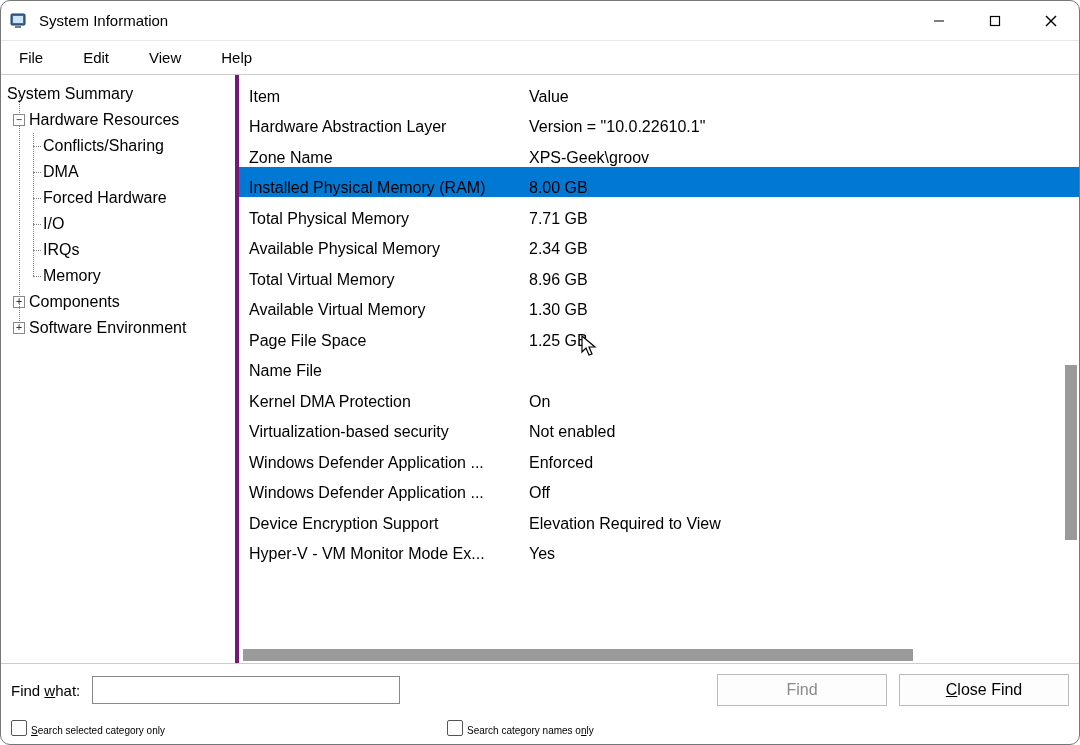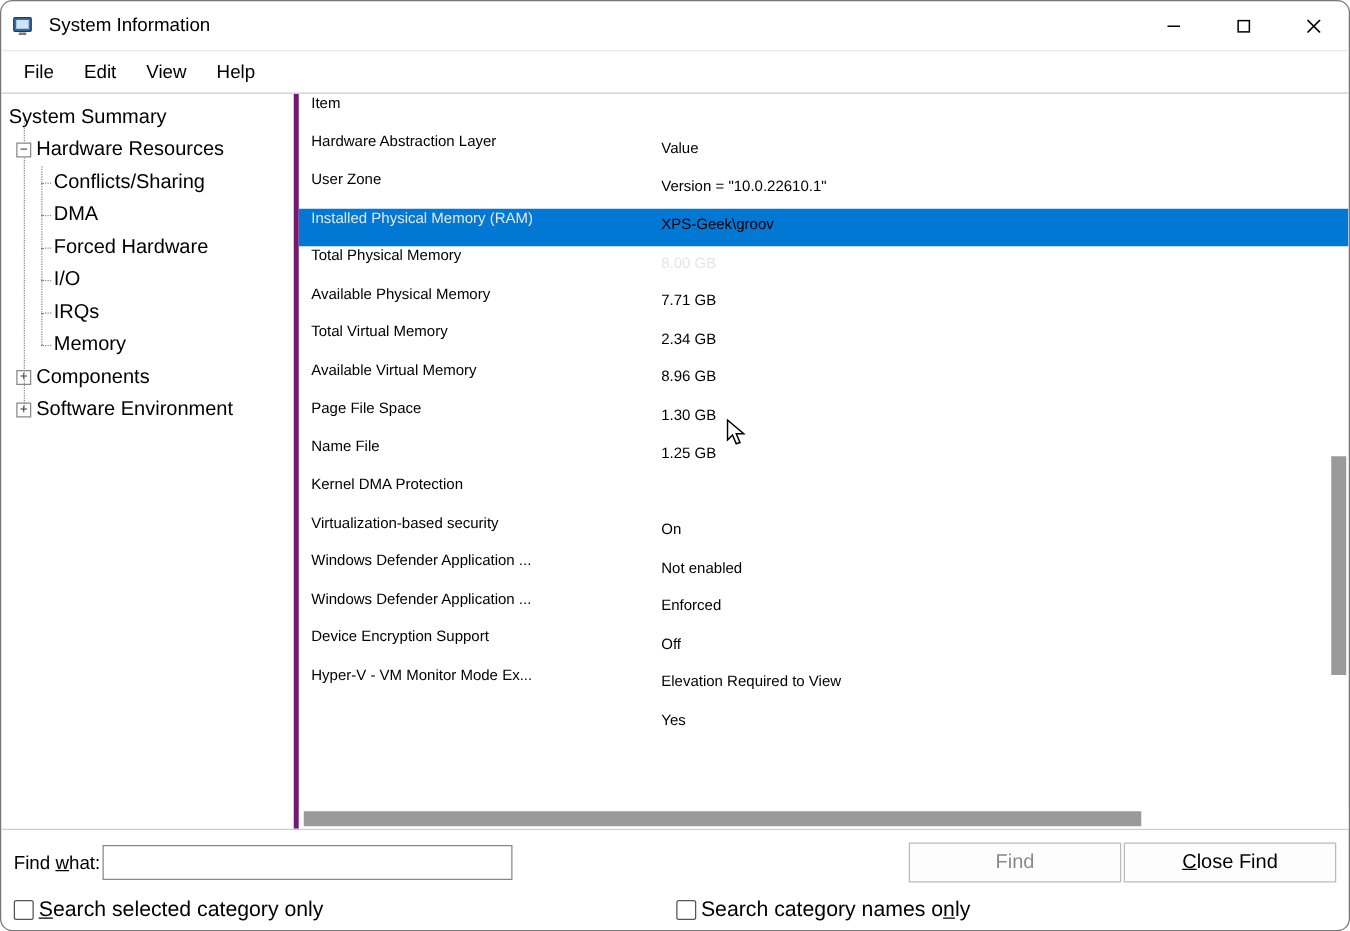--- a/index.html
+++ b/index.html
@@ -26,21 +26,21 @@
   }
   .titlebar .title { font-size: 15px; }
   .title-controls { margin-left: auto; display: flex; height: 100%; }
   .title-btn { width: 56px; display: flex; align-items: center; justify-content: center; }
   .title-btn svg { pointer-events: none; }
 
   
   .menubar {
     height: 34px;
     display: flex; align-items: center;
-    gap: 4px;
+    gap: 20px;
     padding: 0 8px;
     border-bottom: 1px solid #ccc;
   }
   .menubar .menu-item {
     padding: 4px 10px;
     font-size: 15px;
   }
 
   
   .main {
@@ -105,25 +105,25 @@
     overflow: hidden;
   }
   .list {
     flex: 1;
     overflow: hidden;
     position: relative;
   }
   .row {
     display: flex;
     height: 30.5px;
-    align-items: flex-start;
-    font-size: 12px;
+    align-items: flex-end;
+    font-size: 16px;
   }
   .row.header {  }
-  .row.selected { background: #0078d4; color: #e5e5e5; }
+  .row.selected { background: #0078d4; color: #000000; }
   .col-item { width: 290px; padding-left: 10px; white-space: nowrap; overflow: hidden; text-overflow: ellipsis; }
   .col-value { flex: 1; padding-left: 0; white-space: nowrap; overflow: hidden; text-overflow: ellipsis; margin-top: 36px; }
   .row.partial { height: 20px; overflow: hidden; }
   .vscroll {
     position: absolute;
     right: 2px; top: 290px; width: 12px; height: 175px;
     background: #9a9a9a;
   }
   .hscroll {
     height: 16px;
@@ -139,21 +139,21 @@
   .cursor {
     position: absolute;
     left: 342px; top: 260px;
     pointer-events: none;
   }
 
   
   .searchbar {
     height: 52px;
     display: flex; align-items: center;
-    gap: 2px;
+    gap: 12px;
     padding: 0 10px;
   }
   .searchbar .label { font-size: 15px; }
   .searchbar input[type=text] {
     flex: 1; height: 28px;
     border: 1px solid #888; background: #fff;
     font-size: 15px; padding: 0 6px;
     max-width: 520px;
   }
   .btn {
@@ -170,21 +170,21 @@
   .checkrow {
     height: 28px;
     display: flex; align-items: center;
     padding: 0 10px 4px 10px;
     gap: 6px;
   }
   .cbx {
     width: 16px; height: 16px; border: 1px solid #555; border-radius: 2px; background: #fff;
     display:inline-block; margin-right:4px;
   }
-  .chk { display:flex; align-items:center; font-size:17px; margin-right: 60px; }
+  .chk { display:flex; align-items:flex-end; font-size:10px; margin-right: 60px; }
   .underline-letter { text-decoration: underline; }
 
 </style>
 </head>
 <body>
 
 <div class="window">
 
   <div class="titlebar">
     <span class="app-icon">
@@ -271,21 +271,21 @@
         <div class="row header">
           <div class="col-item">Item</div>
           <div class="col-value">Value</div>
         </div>
 
       <div class="row">
             <div class="col-item">Hardware Abstraction Layer</div>
             <div class="col-value">Version = "10.0.22610.1"</div>
           </div>
           <div class="row">
-            <div class="col-item">User Zone</div>
+            <div class="col-item">Zone Name</div>
             <div class="col-value">XPS-Geek\groov</div>
           </div>
           <div class="row selected">
             <div class="col-item">Installed Physical Memory (RAM)</div>
             <div class="col-value">8.00 GB</div>
           </div>
           <div class="row">
             <div class="col-item">Total Physical Memory</div>
             <div class="col-value">7.71 GB</div>
           </div>

